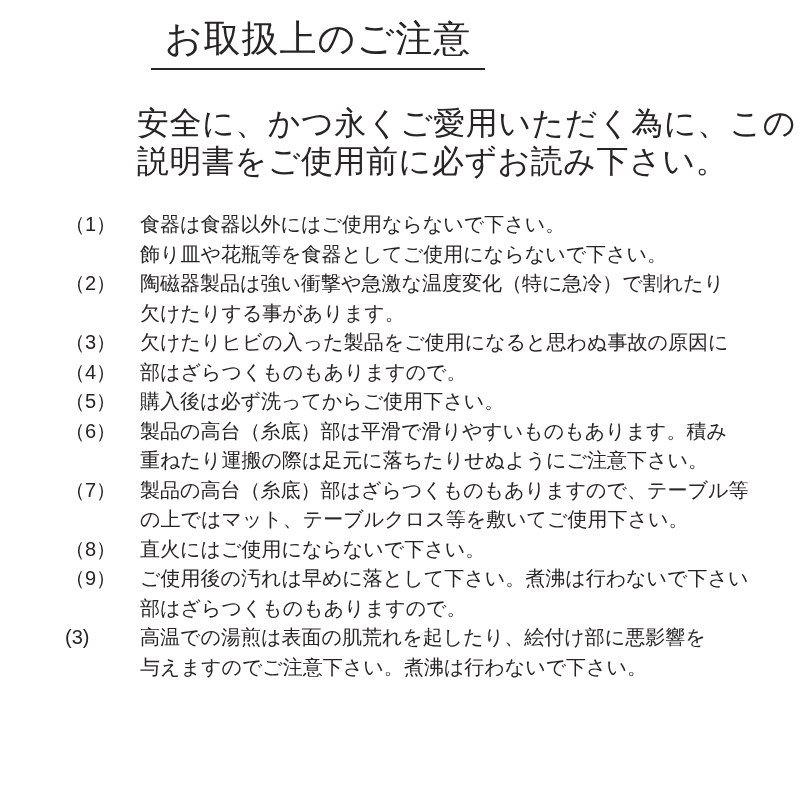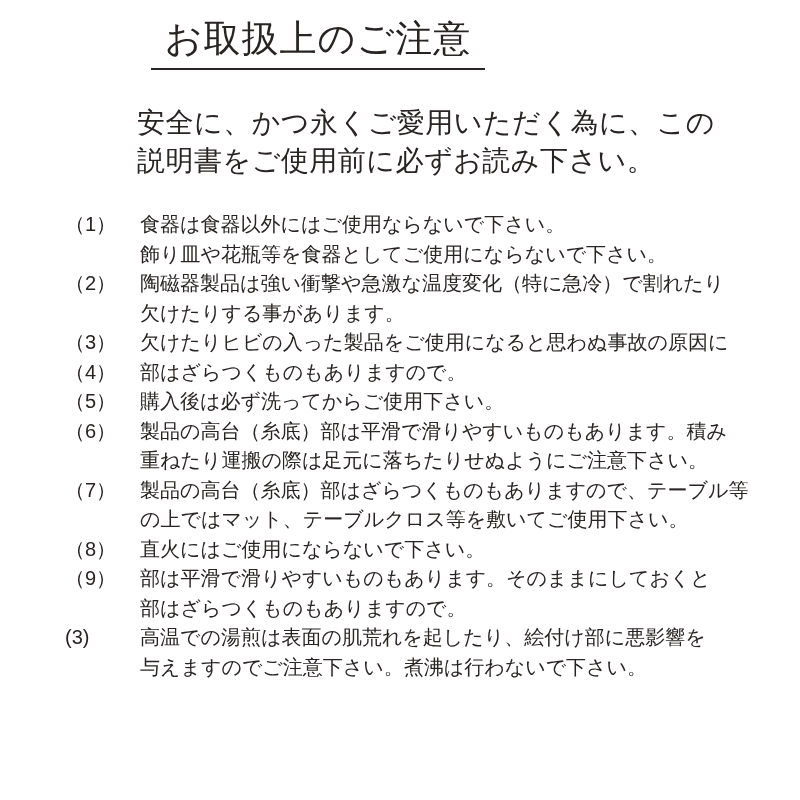--- a/index.html
+++ b/index.html
@@ -27,21 +27,21 @@
     display: inline-block;
     font-size: 37px;
     font-weight: 400;
     letter-spacing: 1px;
     padding: 0 14px 4px 14px;
     border-bottom: 2px solid #282423;
     white-space: nowrap;
   }
   .intro {
     margin: 34px 0 0 137px;
-    font-size: 28px;
+    font-size: 32px;
     line-height: 38px;
     letter-spacing: 0.5px;
   }
   .intro .line {
     display: block;
     white-space: nowrap;
   }
   .notes-list {
     margin-top: 30px;
     font-size: 20px;
@@ -136,21 +136,21 @@
     <div class="item">
       <span class="num">（8）</span>
       <span class="text">
         <span class="line">直火にはご使用にならないで下さい。</span>
       </span>
     </div>
 
     <div class="item">
       <span class="num">（9）</span>
       <span class="text">
-        <span class="line">部は平滑で滑りやすいものもあります。そのままにしておくと</span>
+        <span class="line">ご使用後の汚れは早めに落として下さい。煮沸は行わないで下さい</span>
         <span class="line">部はざらつくものもありますので。</span>
       </span>
     </div>
 
 
     <div class="item">
       <span class="num">(3)</span>
       <span class="text">
         <span class="line">高温での湯煎は表面の肌荒れを起したり、絵付け部に悪影響を</span>
         <span class="line">与えますのでご注意下さい。煮沸は行わないで下さい。</span>

